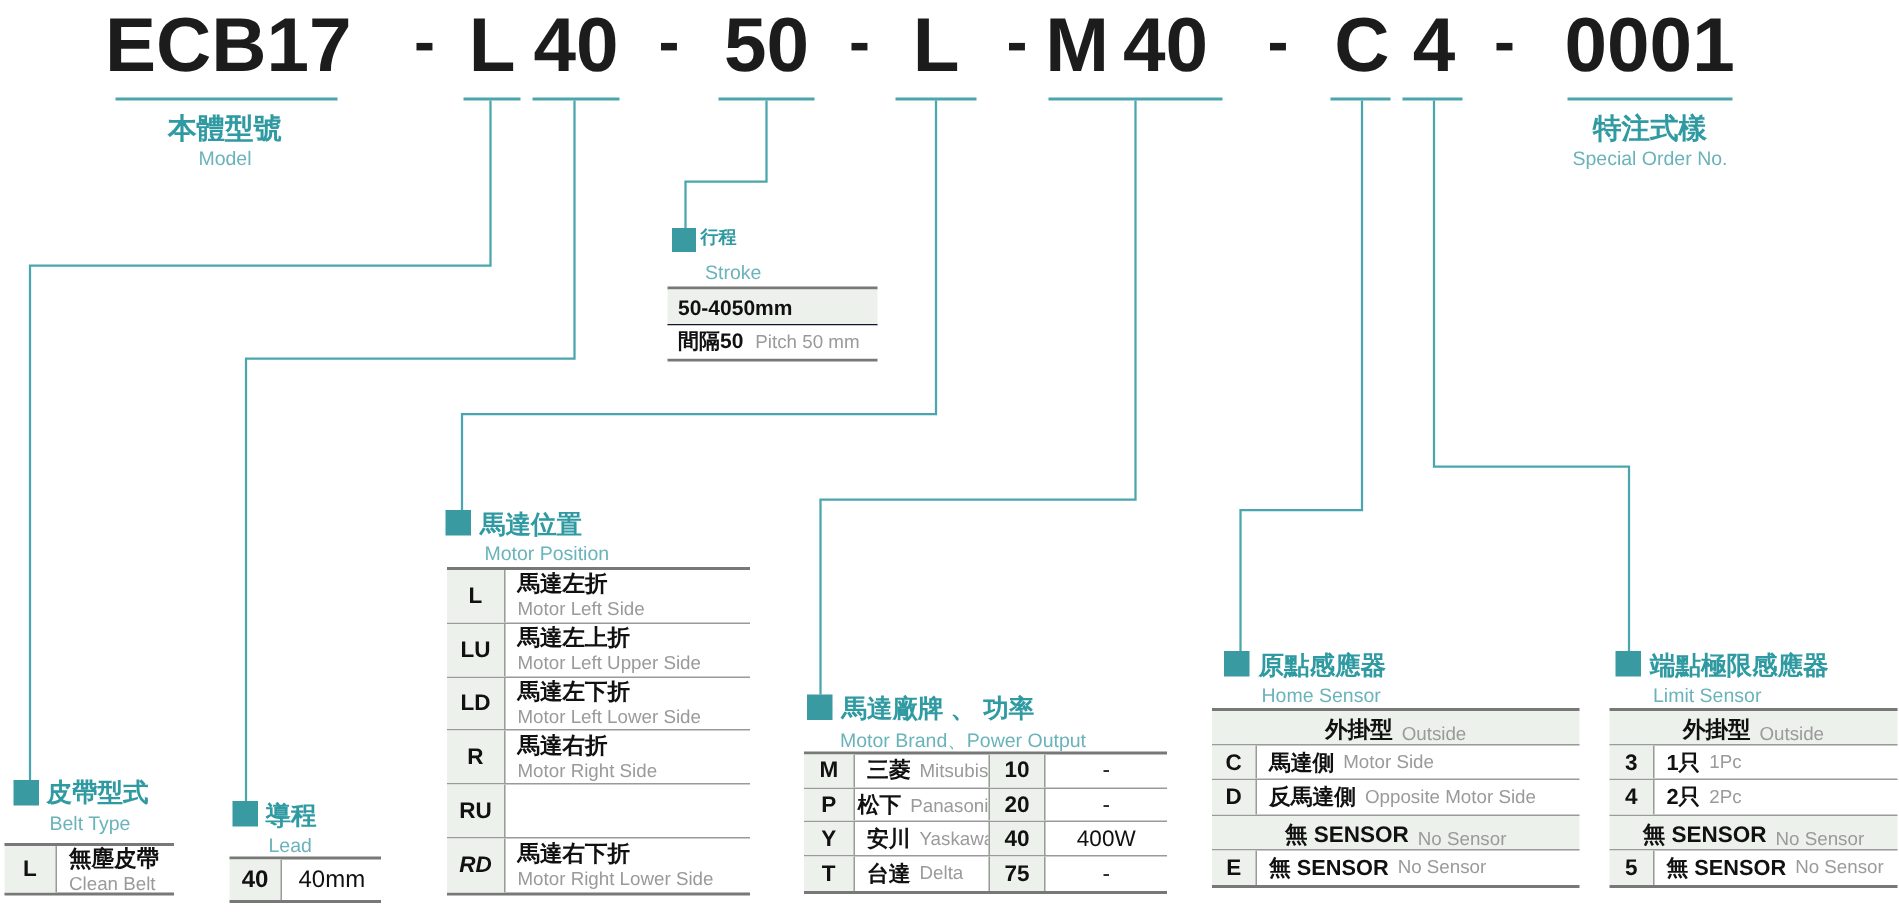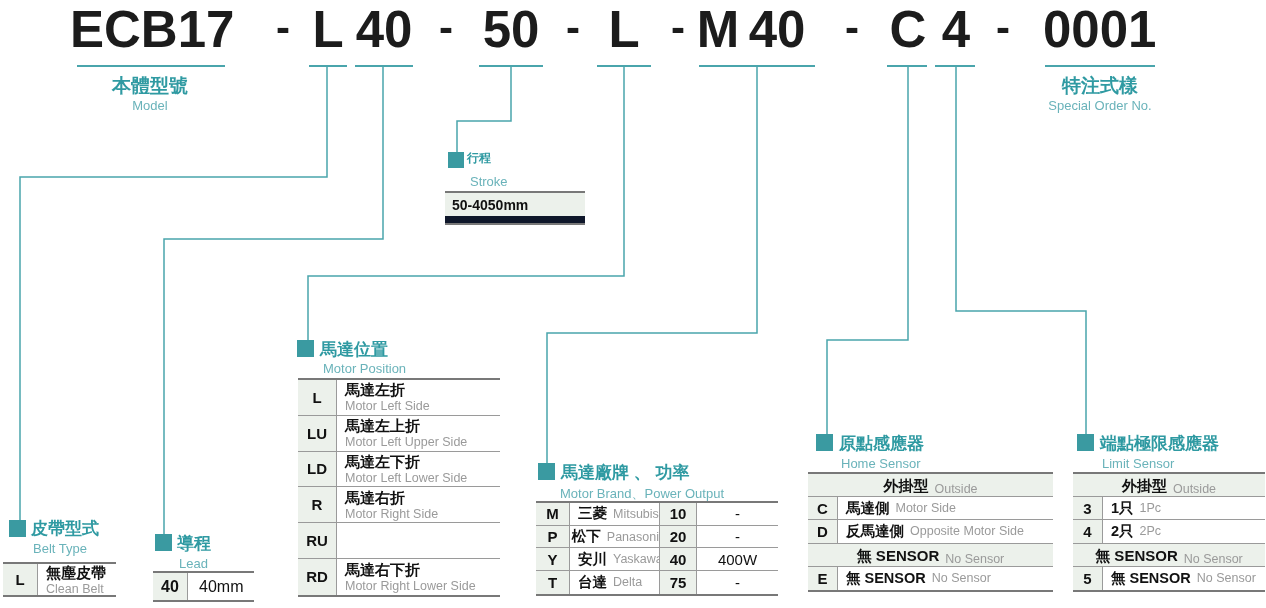--- a/index.html
+++ b/index.html
@@ -30,21 +30,21 @@
   .inline-desc{display:flex;align-items:center;padding-left:8px;min-width:0;white-space:nowrap;}
   .inline-desc .zh{font-size:14.5px;font-weight:bold;color:#111;margin-right:6px;white-space:nowrap;}
   .inline-desc .en{font-size:12.5px;color:#9a9a9a;white-space:nowrap;}
   .hdr{background:#ecf1eb;display:flex;align-items:flex-end;justify-content:center;white-space:nowrap;}
   .hdr .zh{font-size:15px;font-weight:bold;color:#111;margin-right:6px;}
   .hdr .en{font-size:12.5px;color:#9a9a9a;}
   .pcode{background:#ecf1eb;border-left:1px solid #9a9a9a;border-right:1px solid #9a9a9a;
     display:flex;align-items:center;justify-content:center;font-weight:bold;font-size:15px;color:#111;flex:none;box-sizing:border-box;}
   .pval{display:flex;align-items:center;justify-content:center;font-size:15px;color:#111;flex:1;}
   .srow1{height:23px;background:#ecf1eb;display:flex;align-items:center;padding-left:7px;
-    font-size:14px;font-weight:bold;color:#111;border-bottom:7px solid #0f172a;}
+    font-size:14px;font-weight:bold;color:#111;border-bottom:1px solid #0f172a;}
   .srow2{height:22px;display:flex;align-items:center;padding-left:7px;background:#fff;}
   .srow2 .zh{font-size:14px;font-weight:bold;color:#111;margin-right:8px;}
   .srow2 .en{font-size:12.5px;color:#9a9a9a;}
 </style>
 </head>
 <body>
 
 <svg class="connectors" width="1266" height="608" viewBox="0 0 1266 608">
   <g fill="none" stroke="#4aa5ac" stroke-width="1.5">
     <path d="M327 67 V177 H20 V520"></path>
@@ -89,20 +89,24 @@
 <div class="lbl-zh" style="left:1040px;width:120px;top:73px;">特注式樣</div>
 <div class="lbl-en" style="left:1040px;width:120px;top:98px;">Special Order No.</div>
 
 <div class="sq" style="left:448px;top:152px;width:16px;height:16px;"></div>
 <div class="sec-zh" style="left:467px;top:150px;font-size:12px;">行程</div>
 <div class="sec-en" style="left:470px;top:174px;">Stroke</div>
 <div class="tbl" style="left:445px;top:191px;width:140px;">
   <div class="srow1">
     <span>50-4050mm</span>
   </div>
+  <div class="srow2">
+    <span class="zh">間隔50</span>
+    <span class="en">Pitch 50 mm</span>
+  </div>
 </div>
 
 <div class="sq" style="left:297px;top:340px;"></div>
 <div class="sec-zh" style="left:320px;top:338px;">馬達位置</div>
 <div class="sec-en" style="left:323px;top:361px;">Motor Position</div>
 <div class="tbl" style="left:298px;top:378px;width:202px;">
   <div class="trow" style="height:35.8px;">
     <div class="code" style="width:39px;">L</div>
     <div class="desc">
       <span class="zh">馬達左折</span>
@@ -127,21 +131,21 @@
     <div class="code" style="width:39px;">R</div>
     <div class="desc">
       <span class="zh">馬達右折</span>
       <span class="en">Motor Right Side</span>
     </div>
   </div>
   <div class="trow" style="height:35.8px;">
     <div class="code" style="width:39px;">RU</div>
   </div>
   <div class="trow" style="height:35.8px;">
-    <div class="code" style="width:39px;">RD</div>
+    <div class="code" style="width:39px;font-style:italic;">RD</div>
     <div class="desc">
       <span class="zh">馬達右下折</span>
       <span class="en">Motor Right Lower Side</span>
     </div>
   </div>
 </div>
 
 <div class="sq" style="left:9px;top:520px;"></div>
 <div class="sec-zh" style="left:31px;top:517px;">皮帶型式</div>
 <div class="sec-en" style="left:33px;top:541px;">Belt Type</div>

